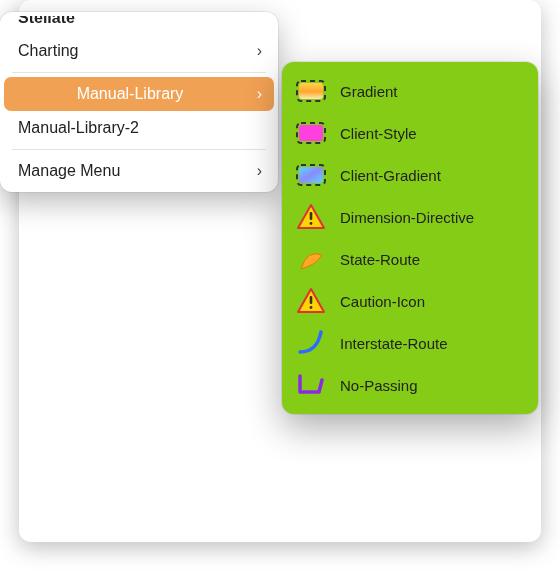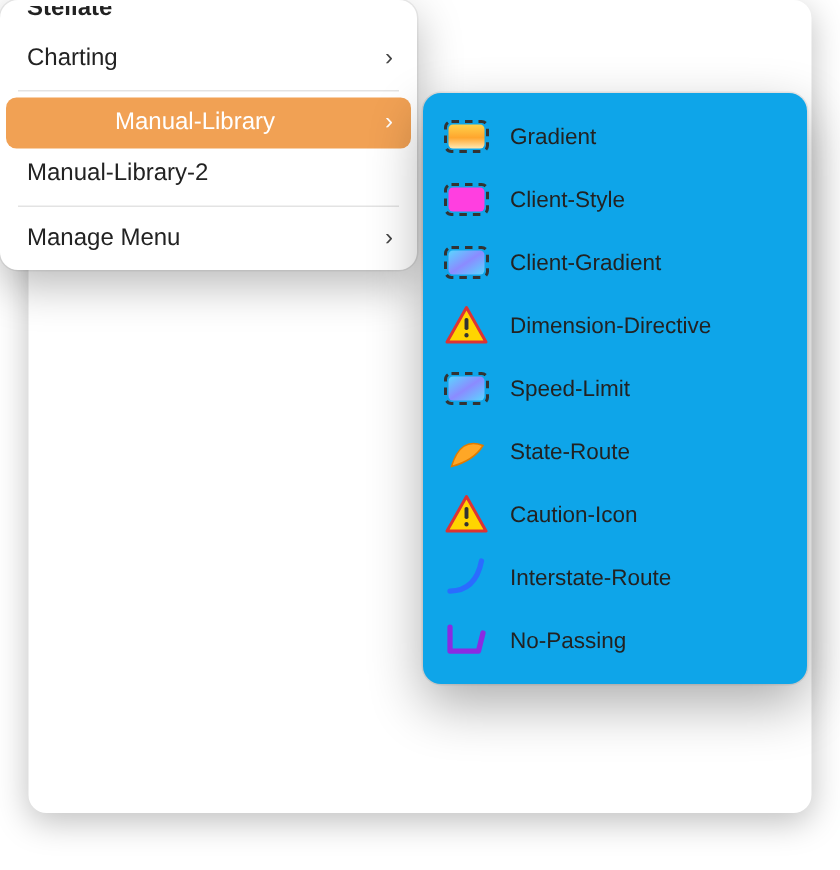--- a/index.html
+++ b/index.html
@@ -19,21 +19,21 @@
     position: absolute;
     left: 19px; top: 0;
     width: 522px; height: 542px;
     border-radius: 12px;
     box-shadow: 0 6px 22px rgba(0,0,0,0.25);
     background: #fff;
   }
   
   .main-menu {
     position: absolute;
-    left: 0; top: 0;
+    left: 0; top: 12px;
     width: 278px;
     background: #fff;
     border-radius: 12px;
     box-shadow: 0 10px 30px rgba(0,0,0,0.28), 0 0 0 1px rgba(0,0,0,0.06);
     padding: 4px;
     overflow: hidden;
   }
   .menu-item {
     position: relative;
     height: 34px;
@@ -68,21 +68,21 @@
     line-height: 4px;
     padding-top: 0;
     overflow: hidden;
   }
 
   
   .sub-menu {
     position: absolute;
     left: 282px; top: 62px;
     width: 256px;
-    background: #0ea5e9;
+    background: #84cc16;
     border-radius: 12px;
     box-shadow: 0 14px 36px rgba(0,0,0,0.32), 0 0 0 1px rgba(0,0,0,0.07);
     padding: 8px 6px;
   }
   .sub-item {
     display: flex;
     align-items: center;
     gap: 12px;
     height: 42px;
     padding: 0 8px 0 6px;
@@ -181,36 +181,20 @@
     <span class="ico">
       <svg width="30" height="28" viewBox="0 0 30 28">
         <path d="M15 2 L28 25 L2 25 Z" fill="#ffd400" stroke="#d33" stroke-width="2" stroke-linejoin="round"></path>
         <rect x="13.7" y="9" width="2.6" height="8" rx="1.2" fill="#333"></rect>
         <rect x="13.6" y="19" width="2.8" height="3" rx="1.4" fill="#333"></rect>
       </svg>
     </span>
     <span class="lbl">Dimension-Directive</span>
   </div>
 
-  <div class="sub-item">
-    <span class="ico">
-      <svg width="32" height="26" viewBox="0 0 32 26">
-        <defs>
-            <linearGradient id="g5" x1="0" y1="0" x2="1" y2="1">
-          <stop offset="0" stop-color="#5ad6ff"></stop>
-              <stop offset=".5" stop-color="#8b8bff"></stop>
-              <stop offset="1" stop-color="#5ad6ff"></stop>
-        </linearGradient>
-          </defs>
-        <rect x="4" y="5" width="24" height="16" rx="3" fill="url(#g5)"></rect>
-        <rect x="2" y="3" width="28" height="20" rx="4" fill="none" stroke="#333" stroke-width="2" stroke-dasharray="5 4"></rect>
-      </svg>
-    </span>
-    <span class="lbl">Speed-Limit</span>
-  </div>
 
   <div class="sub-item">
     <span class="ico">
       <svg width="30" height="28" viewBox="0 0 30 28">
         <path d="M5 24 Q11 4 26 10 Q20 20 5 24 Z" fill="#ffa726" stroke="#e07b00" stroke-width="1"></path>
       </svg>
     </span>
     <span class="lbl">State-Route</span>
   </div>
 

